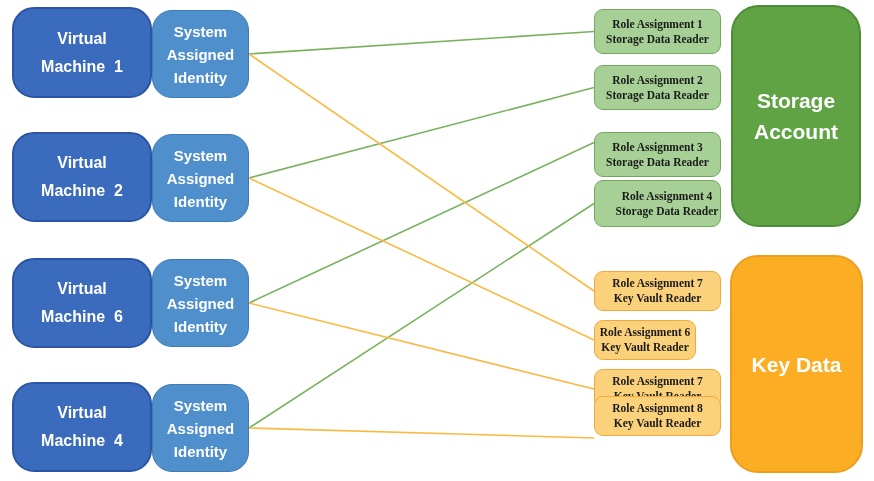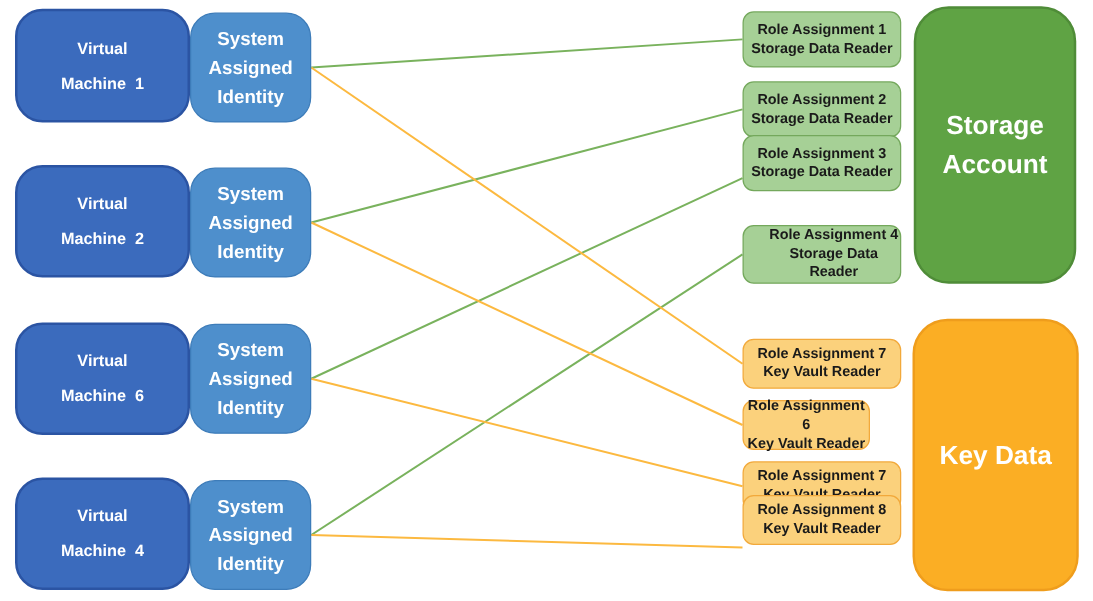--- a/index.html
+++ b/index.html
@@ -15,31 +15,31 @@
     position:absolute;
     display:flex;flex-direction:column;align-items:center;justify-content:center;
     box-sizing:border-box;
     z-index:1;
     text-align:center;
   }
   .vm{
     background:var(--vm-fill);
     border:2px solid var(--vm-border);
     border-radius:22px;
-    color:#ffffff;font-weight:bold;font-size:13px;line-height:28px;
+    color:#ffffff;font-weight:bold;font-size:16px;line-height:28px;
   }
   .identity{
     background:var(--identity-fill);
     border:1.5px solid var(--identity-border);
     border-radius:20px;
     color:#ffffff;font-weight:bold;font-size:15px;line-height:23px;
   }
   .ra{
     border-radius:9px;
-    color:#1a1a1a;font-weight:bold;font-size:11.5px;line-height:15px;
+    color:#1a1a1a;font-weight:bold;font-size:11.5px;line-height:15px;font-family:Liberation Serif, serif;
   }
   .ra.storage{background:var(--ra-storage-fill);border:1.5px solid var(--ra-storage-border);}
   .ra.keyvault{background:var(--ra-keyvault-fill);border:1.5px solid var(--ra-keyvault-border);}
   .resource{
     border-radius:28px;
     color:#ffffff;font-weight:bold;font-size:21px;line-height:31px;
   }
   .resource.storage{background:var(--storage-fill);border:2px solid var(--storage-border);}
   .resource.keyvault{background:var(--keyvault-fill);border:2px solid var(--keyvault-border);}
   .pre{white-space:pre;}
@@ -47,21 +47,21 @@
   .vm1{left:12px;top:7px;width:140px;height:91px;}
   .vm2{left:12px;top:132px;width:140px;height:90px;}
   .vm3{left:12px;top:258px;width:140px;height:90px;}
   .vm4{left:12px;top:382px;width:140px;height:90px;}
   .id1{left:152px;top:10px;width:97px;height:88px;}
   .id2{left:152px;top:134px;width:97px;height:88px;}
   .id3{left:152px;top:259px;width:97px;height:88px;}
   .id4{left:152px;top:384px;width:97px;height:88px;}
   .ra1{left:594px;top:9px;width:127px;height:45px;}
   .ra2{left:594px;top:65px;width:127px;height:45px;}
-  .ra3{left:594px;top:108px;width:127px;height:45px;}
+  .ra3{left:594px;top:132px;width:127px;height:45px;}
   .ra4{left:594px;top:180px;width:127px;height:47px;padding-left:19px;}
   .ra5{left:594px;top:271px;width:127px;height:40px;}
   .ra6{left:594px;top:320px;width:102px;height:40px;}
   .ra7{left:594px;top:369px;width:127px;height:40px;}
   .ra8{left:594px;top:396px;width:127px;height:40px;}
   .res-storage{left:731px;top:5px;width:130px;height:222px;}
   .res-keyvault{left:730px;top:255px;width:133px;height:218px;}
 </style>
 </head>
 <body>

